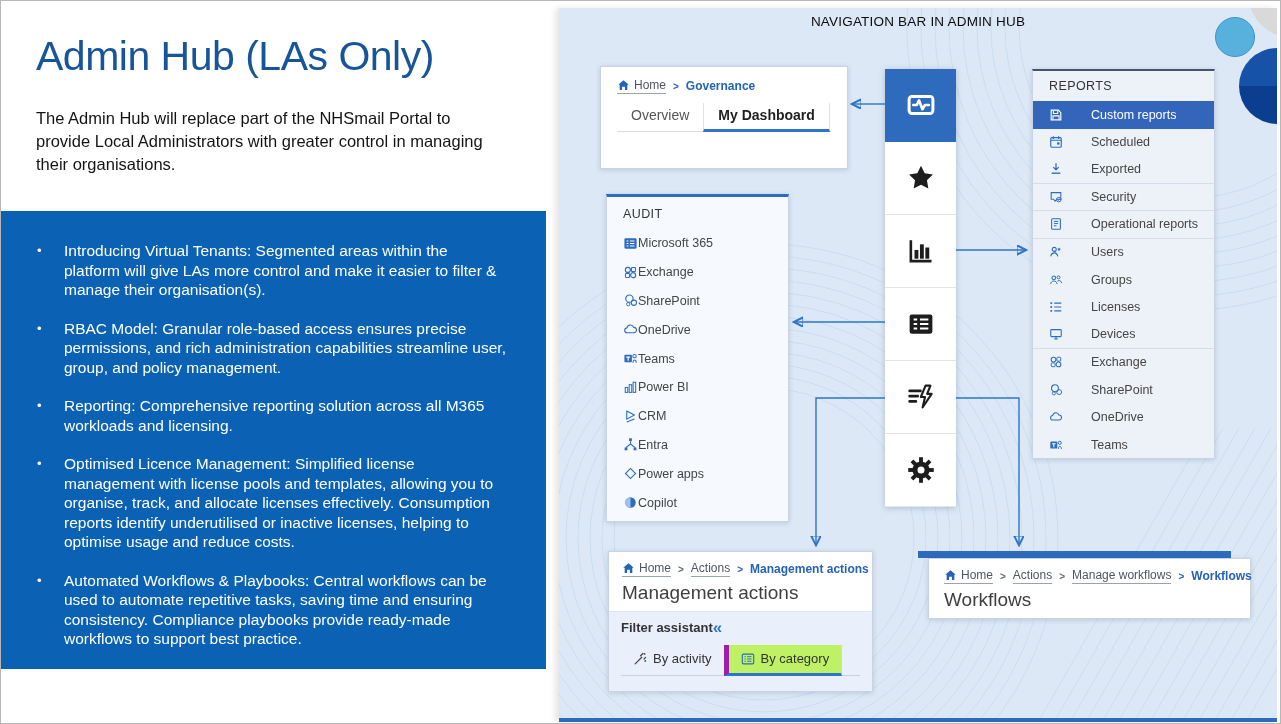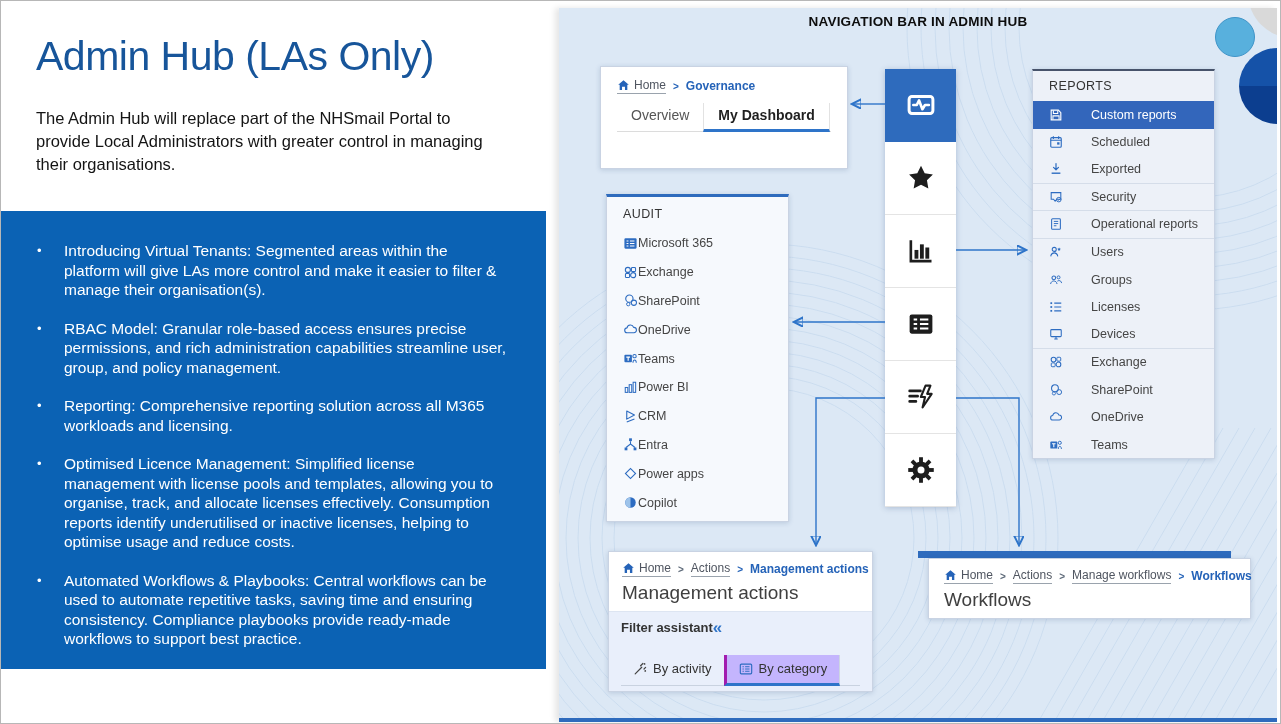--- a/index.html
+++ b/index.html
@@ -20,21 +20,21 @@
   .bullets{list-style:none;padding:30px 38px 0 36px}
   .bullet{display:flex;margin-bottom:19px;color:#fff}
   .bullet .dot{width:27px;flex:none;font-size:13px;line-height:19.5px}
   .bullet p{font-size:15.5px;line-height:19.5px}
   .bullet b{font-weight:400}
 
   
   .right{position:absolute;left:558px;top:7px;width:718px;height:714px;background:var(--diagram-bg);overflow:hidden;box-shadow:-4px 0 6px rgba(0,0,0,.10)}
   .bgpat{position:absolute;inset:0;fill:none;stroke:#bed4eb;stroke-width:1;opacity:.55}
   .bottom-strip{position:absolute;left:0;right:0;bottom:0;height:4px;background:var(--accent-blue)}
-  .diagram-heading{position:absolute;left:0;top:6px;width:100%;text-align:center;font-size:13.5px;font-weight:700;color:#0d0d0d;letter-spacing:.2px}
+  .diagram-heading{position:absolute;left:0;top:6px;width:100%;text-align:center;font-size:13.5px;font-weight:400;color:#0d0d0d;letter-spacing:.2px}
   .deco-gray{position:absolute;left:689px;top:-60px;width:90px;height:90px;border-radius:50%;background:#d9d9d9}
   .deco-circle{position:absolute;left:656px;top:9px;width:40px;height:40px;border-radius:50%;background:#58b0dd;border:1px solid #3f94c8}
   .deco-leaf{position:absolute;left:680px;top:40px;width:76px;height:76px;border-radius:50%;background:linear-gradient(#1552a8 50%,#0c3e8f 50%)}
 
   .card{position:absolute;background:#fff;border:1px solid #c9d3e3;box-shadow:0 1px 5px rgba(30,60,110,.18)}
 
   
   .bc{display:flex;align-items:center;flex-wrap:nowrap;white-space:nowrap}
   .crumb-item{display:inline-flex;align-items:center}
   .sep{margin:0 7px;font-size:10px;font-weight:700;color:#5f6b7a}
@@ -77,24 +77,24 @@
   .r-row.group-end{border-bottom:1px solid #d5dde9}
 
   
   .ma{left:49px;top:543px;width:265px;height:141px;display:flex;flex-direction:column}
   .ma-top{padding:9px 13px 7px}
   .ma-title{font-size:19px;color:#3f3f3f;margin-top:5px}
   .ma-filter{background:#e9effb;flex:1;padding:8px 12px 0;border-top:1px solid #dde5f2}
   .ma-filter-row{display:flex;align-items:center;}
   .ma-filter-label{font-size:13px;font-weight:700;color:#333}
   .collapse{font-size:17px;font-weight:700;color:var(--arrow-blue);cursor:pointer;line-height:14px}
-  .ma-tabs{display:flex;margin-top:20px;border-bottom:1px solid #c9d2e0}
+  .ma-tabs{display:flex;margin-top:10px;border-bottom:1px solid #c9d2e0}
   .ma-tab{display:flex;align-items:center;gap:6px;padding:6px 12px 7px;font-size:13px;color:#333;border-bottom:3px solid transparent;margin-bottom:-1px;cursor:pointer}
   .ma-tab .t-ic{width:14px;height:14px;color:#444}
-  .ma-tab.active{border-bottom-color:var(--arrow-blue);border-left:3px solid #a21caf;border-right:1px solid #cdd6e3;background:#c4b5fd}
+  .ma-tab.active{border-bottom-color:var(--arrow-blue);border-left:5px solid #a21caf;border-right:1px solid #cdd6e3;background:#bef264}
   .ma-tab.active .t-ic{color:var(--icon-blue)}
 
   
   .wf-bar{position:absolute;left:359px;top:543px;width:313px;height:7px;background:var(--accent-blue)}
   .wf{left:369px;top:550px;width:323px;height:61px;padding:9px 15px 0}
   .wf-title{font-size:19px;color:#3f3f3f;margin-top:5px}
 
   
   .arrows{position:absolute;inset:0;pointer-events:none}
   .arrows path{fill:none;stroke:var(--arrow-blue);stroke-width:1.4}

